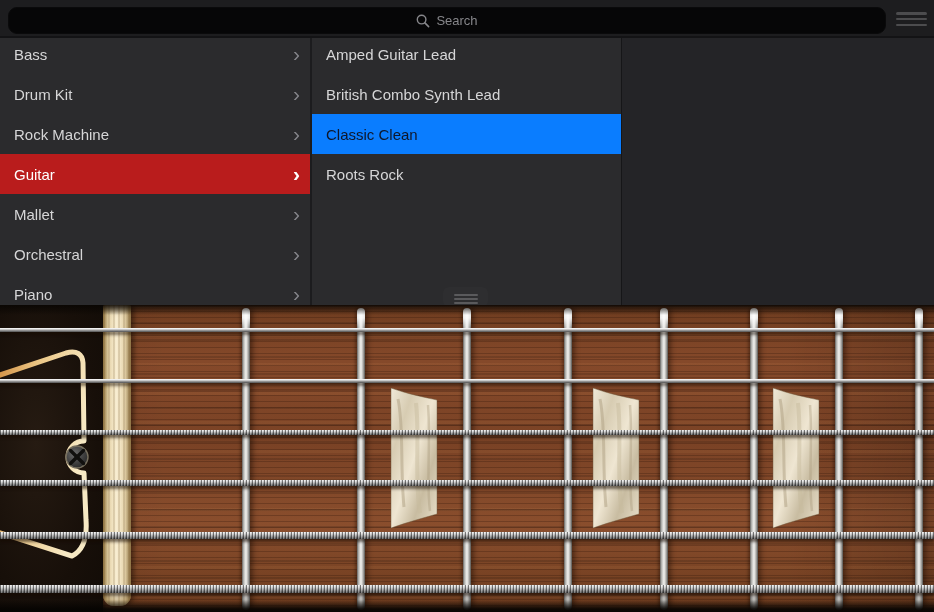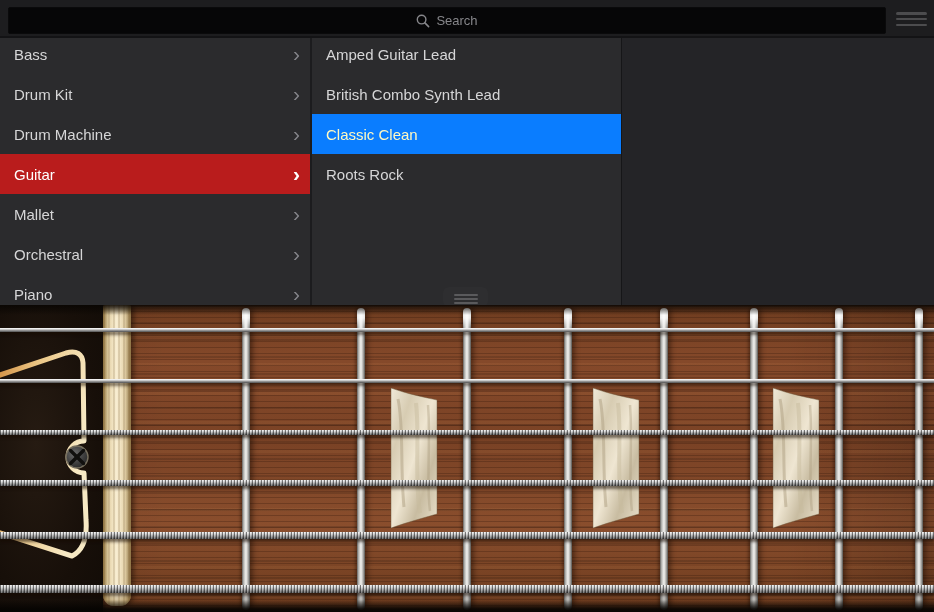--- a/index.html
+++ b/index.html
@@ -8,21 +8,21 @@
     position:relative;width:934px;height:612px;overflow:hidden;
     background:#232325;
     font-family:"Liberation Sans","DejaVu Sans",sans-serif;
     -webkit-font-smoothing:antialiased;
   }
   
   .topbar{position:absolute;left:0;top:0;width:934px;height:38px;background:#1d1d1f;z-index:10;}
   .topbar::after{content:"";position:absolute;left:0;bottom:0;width:100%;height:2px;background:#131315;}
   .search-field{
     position:absolute;left:8px;top:7px;width:878px;height:27px;
-    background:#060607;border:1px solid #0a0a0b;border-radius:2px;
+    background:#060607;border:1px solid #0a0a0b;border-radius:9px;
     display:flex;align-items:center;justify-content:center;gap:6px;
     color:#86868a;font-size:13px;
   }
   .search-field svg{display:block;}
   .hamburger{position:absolute;right:7px;top:12px;width:31px;height:14px;display:flex;flex-direction:column;justify-content:space-between;cursor:pointer;}
   .hamburger span{display:block;height:2.5px;border-radius:2px;background:#4c4c4e;}
   
   .backdrop{position:absolute;left:622px;top:38px;width:312px;height:267px;background:#242427;z-index:1;}
   .panel{
     position:absolute;left:0;top:38px;width:622px;height:267px;overflow:hidden;
@@ -32,21 +32,21 @@
   .col.left{left:0;}
   .col.right{left:312px;}
   .col-divider{position:absolute;left:310px;top:0;width:2px;height:267px;background:#1c1c1e;}
   .row{
     height:40px;display:flex;align-items:center;
     padding:0 10px 0 14px;font-size:15px;color:#d6d6d7;cursor:pointer;
   }
   .row .chev{margin-left:auto;font-size:21px;line-height:1;color:#85858a;transform:translateY(-1px);}
   .row.sel-gray{background:#b91c1c;color:#fff;}
   .row.sel-gray .chev{color:#fff;font-weight:700;}
-  .row.sel-blue{background:var(--accent,#0a7dff);color:#fef9c3;}
+  .row.sel-blue{background:var(--accent,#0a7dff);color:#0f172a;}
   
   .grabber{
     position:absolute;left:443px;top:287px;width:45px;height:20px;
     background:#2e2e30;border-radius:6px;z-index:3;cursor:grab;
     display:flex;flex-direction:column;align-items:center;justify-content:flex-start;
     padding-top:7px;gap:2.5px;
   }
   .grabber span{display:block;width:24px;height:1.5px;background:#5a5a5c;border-radius:1px;}
   
   .fretboard{position:absolute;left:0;top:305px;width:934px;height:307px;z-index:4;overflow:hidden;cursor:pointer;}
@@ -137,21 +137,21 @@
     <div class="col left" id="cat-col">
         <div class="row">
           <span>Bass</span>
           <span class="chev">›</span>
         </div>
         <div class="row">
           <span>Drum Kit</span>
           <span class="chev">›</span>
         </div>
         <div class="row">
-          <span>Drum Machine</span>
+          <span>Rock Machine</span>
           <span class="chev">›</span>
         </div>
         <div class="row sel-gray">
           <span>Guitar</span>
           <span class="chev">›</span>
         </div>
         <div class="row">
           <span>Mallet</span>
           <span class="chev">›</span>
         </div>

